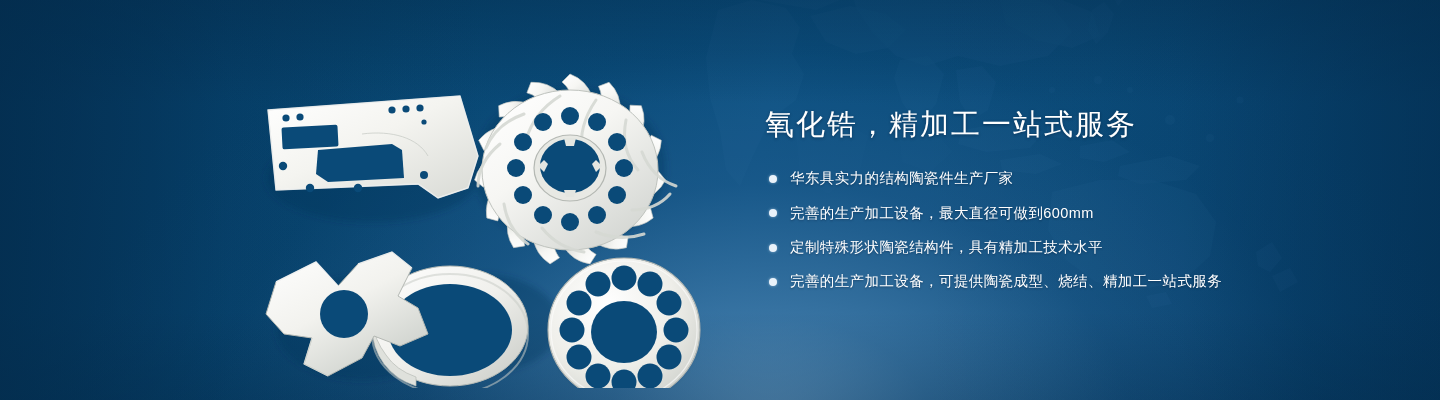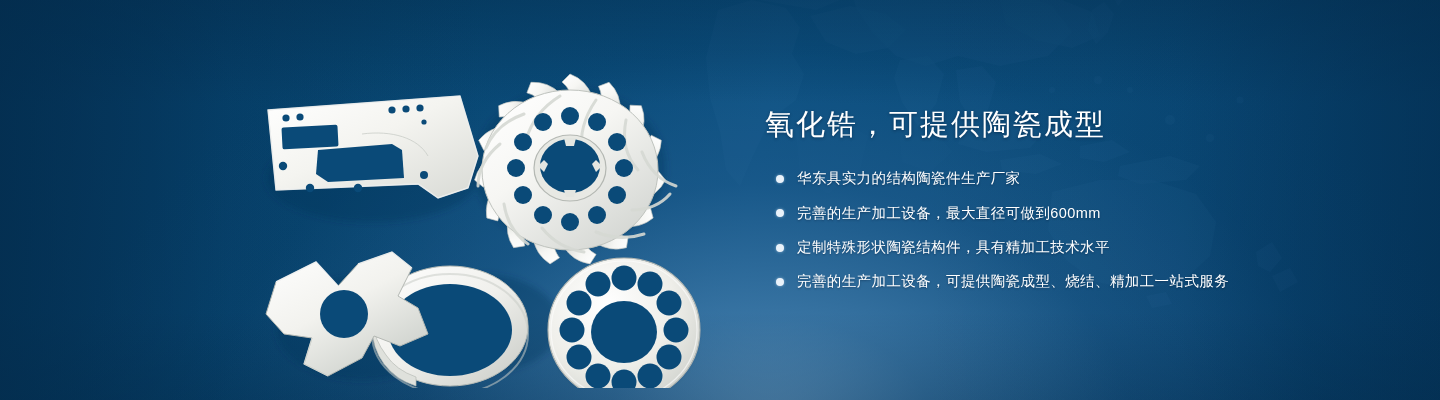--- a/index.html
+++ b/index.html
@@ -46,21 +46,21 @@
   .products svg{width:100%;height:100%;display:block;}
   
   .copy{
     position:absolute;left:765px;top:106px;width:620px;
   }
   .headline{
     color:#ffffff;font-size:29px;line-height:1.25;letter-spacing:2px;
     font-weight:400;margin:0 0 26px 0;white-space:nowrap;
     text-shadow:0 1px 3px rgba(0,20,45,0.45);
   }
-  .bullets{list-style:none;margin:11px;padding:0;text-align:center;}
+  .bullets{list-style:none;margin:4px;padding:0;text-align:center;}
   .bullets li{
     display:flex;align-items:center;
     color:#ffffff;font-size:14.5px;line-height:1.5;
     margin-bottom:12.5px;letter-spacing:0.4px;
     text-shadow:0 1px 2px rgba(0,20,45,0.40);
     white-space:nowrap;
   }
   .dot{
     width:8px;height:8px;border-radius:50%;
     background:#e9f2fa;flex:none;margin-right:13px;
@@ -313,21 +313,21 @@
           <circle cx="-52" cy="0" r="12.5"></circle>
           <circle cx="-45" cy="-27" r="12.5"></circle>
           <circle cx="-26" cy="-46" r="12.5"></circle>
         </g>
         <ellipse cx="0" cy="0" rx="73" ry="69" fill="none" stroke="#ffffff" stroke-width="1.2" stroke-opacity="0.6"></ellipse>
       </g>
     </svg>
   </div>
 
   <div class="copy">
-    <h1 class="headline">氧化锆，可提供陶瓷成型</h1>
+    <h1 class="headline">氧化锆，精加工一站式服务</h1>
     <ul class="bullets">
       <li>
         <span class="dot"></span>
         <span class="bullet-text">华东具实力的结构陶瓷件生产厂家</span>
       </li>
       <li>
         <span class="dot"></span>
         <span class="bullet-text">完善的生产加工设备，最大直径可做到600mm</span>
       </li>
       <li>

